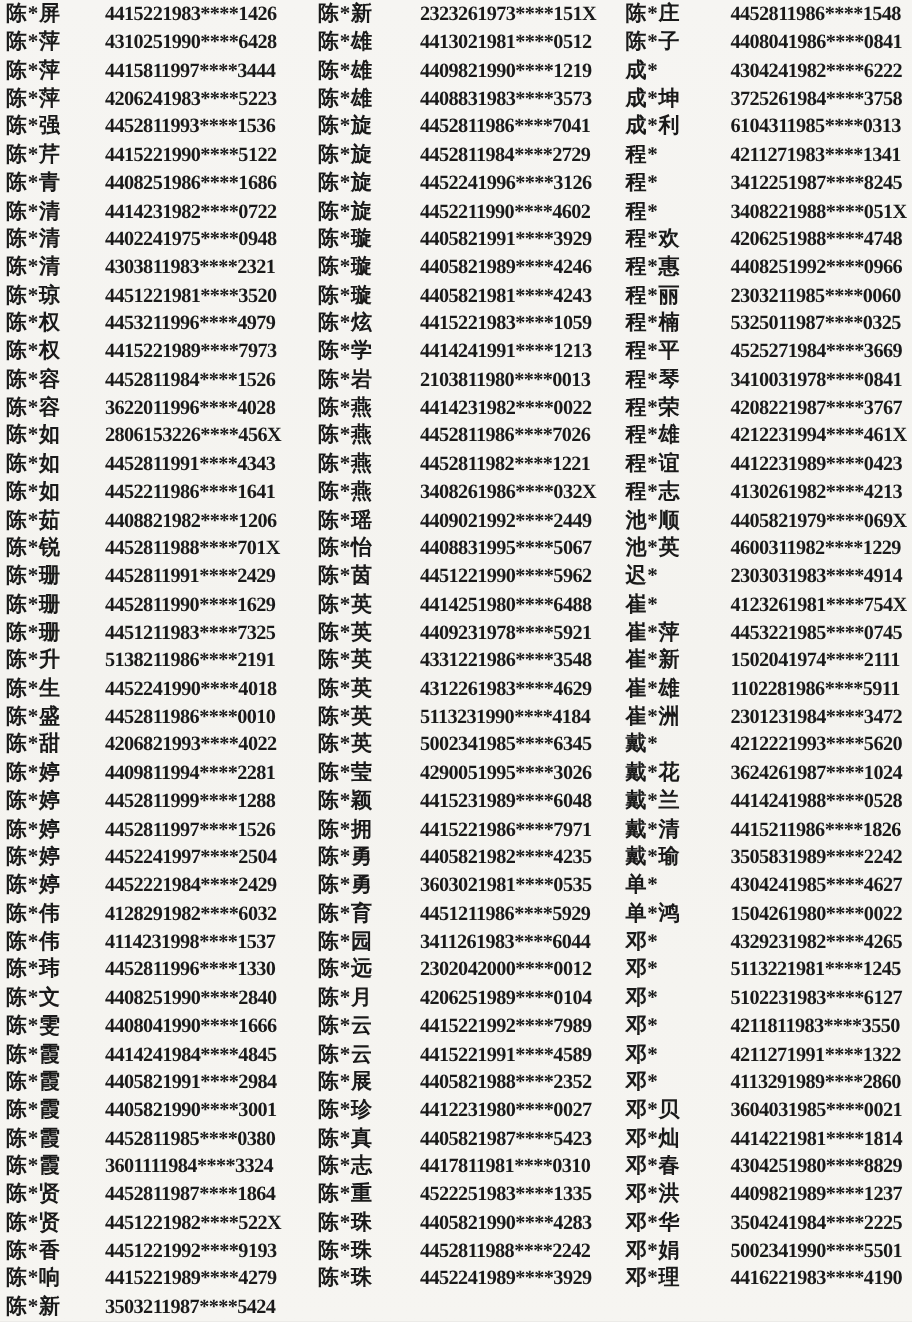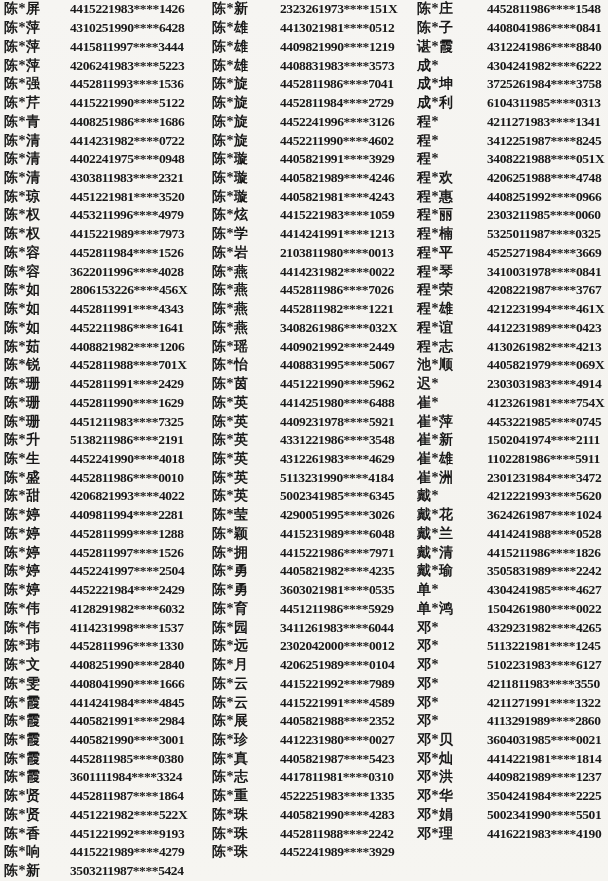--- a/index.html
+++ b/index.html
@@ -524,24 +524,20 @@
   <div class="row">
     <span class="nm">陈*庄</span>
     <span class="idn">4452811986****1548</span>
   </div>
 
   <div class="row">
     <span class="nm">陈*子</span>
     <span class="idn">4408041986****0841</span>
   </div>
 
-  <div class="row">
-    <span class="nm">谌*霞</span>
-    <span class="idn">4312241986****8840</span>
-  </div>
 
   <div class="row">
     <span class="nm">成*</span>
     <span class="idn">4304241982****6222</span>
   </div>
 
   <div class="row">
     <span class="nm">成*坤</span>
     <span class="idn">3725261984****3758</span>
   </div>
@@ -614,20 +610,24 @@
   <div class="row">
     <span class="nm">程*志</span>
     <span class="idn">4130261982****4213</span>
   </div>
 
   <div class="row">
     <span class="nm">池*顺</span>
     <span class="idn">4405821979****069X</span>
   </div>
 
+  <div class="row">
+    <span class="nm">池*英</span>
+    <span class="idn">4600311982****1229</span>
+  </div>
 
   <div class="row">
     <span class="nm">迟*</span>
     <span class="idn">2303031983****4914</span>
   </div>
 
   <div class="row">
     <span class="nm">崔*</span>
     <span class="idn">4123261981****754X</span>
   </div>
@@ -720,20 +720,24 @@
   <div class="row">
     <span class="nm">邓*贝</span>
     <span class="idn">3604031985****0021</span>
   </div>
 
   <div class="row">
     <span class="nm">邓*灿</span>
     <span class="idn">4414221981****1814</span>
   </div>
 
+  <div class="row">
+    <span class="nm">邓*春</span>
+    <span class="idn">4304251980****8829</span>
+  </div>
 
   <div class="row">
     <span class="nm">邓*洪</span>
     <span class="idn">4409821989****1237</span>
   </div>
 
   <div class="row">
     <span class="nm">邓*华</span>
     <span class="idn">3504241984****2225</span>
   </div>

